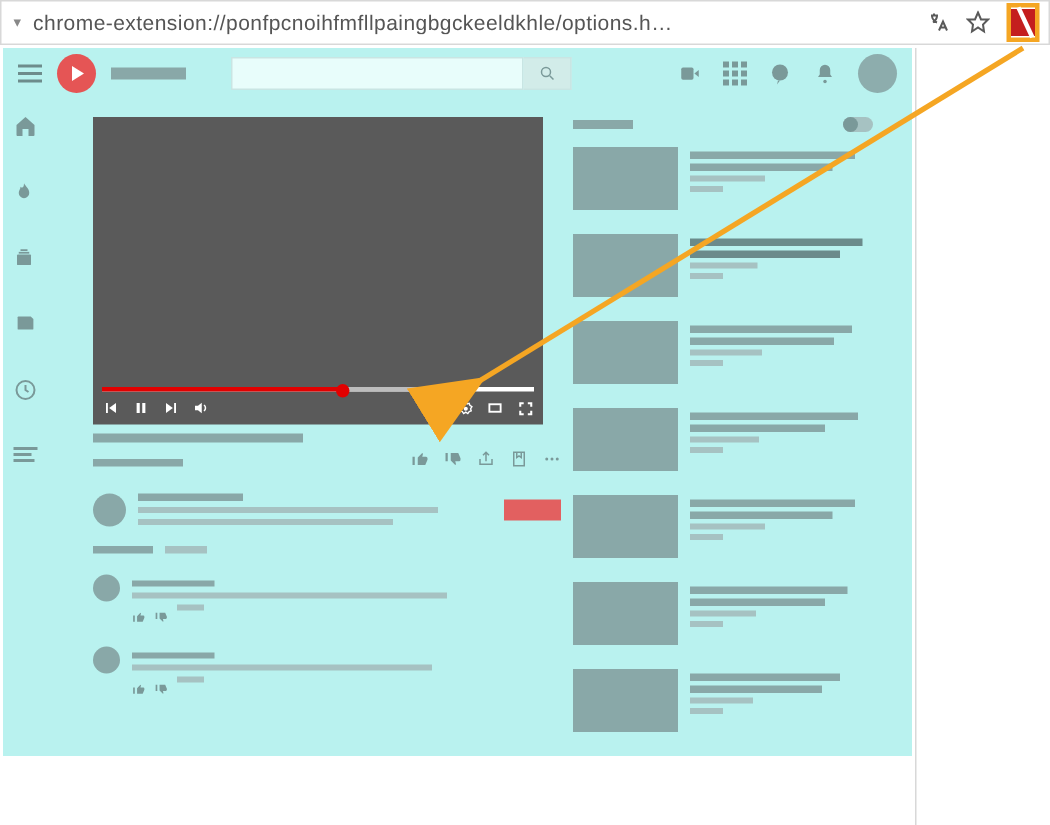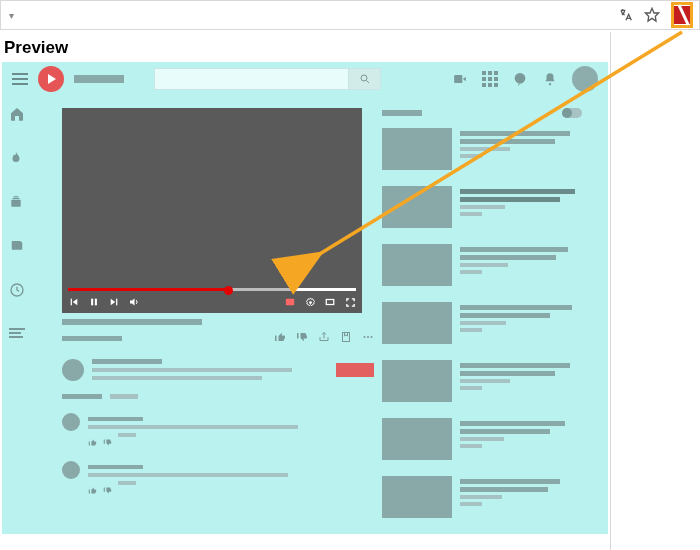--- a/index.html
+++ b/index.html
@@ -73,40 +73,40 @@
   .sbar { height:5px; background:#89a8a8; margin:3px 0; }
   .dark .sbar { background:#6b8b8b; }
 
   .arrow-svg { position:absolute; left:0; top:0; pointer-events:none; }
 </style>
 </head>
 <body>
 
 <div class="addr-bar">
   <span class="addr-caret">▾</span>
+  <span class="addr-text">chrome-extension://ponfpcnoihfmfllpaingbgckeeldkhle/options.html</span>
   <span class="addr-spacer"></span>
   <span class="addr-icon">
     <svg width="16" height="16" viewBox="0 0 24 24" fill="none" stroke="currentColor" stroke-width="2">
         <path d="M4 5h7M7 3v2M5 5s0 5 5 7M10 5s0 4-4 7"></path>
         <path d="M12 20l4-9 4 9M13.5 17h5"></path>
       </svg>
   </span>
   <span class="addr-icon">
     <svg width="16" height="16" viewBox="0 0 24 24" fill="none" stroke="currentColor" stroke-width="2">
         <polygon points="12 2 15 9 22 9 17 14 18 21 12 17 6 21 7 14 2 9 9 9"></polygon>
       </svg>
   </span>
   <span class="ext-icon-frame">
     <span class="ext-icon"></span>
   </span>
 </div>
 
 <div class="content">
   <div class="left-col">
-    <div class="preview-title">Preview</div>
 
     <div class="app-frame">
 
       <div class="topbar">
         <div class="hamburger">
             <span></span>
             <span></span>
             <span></span>
           </div>
         <div class="play-logo">

